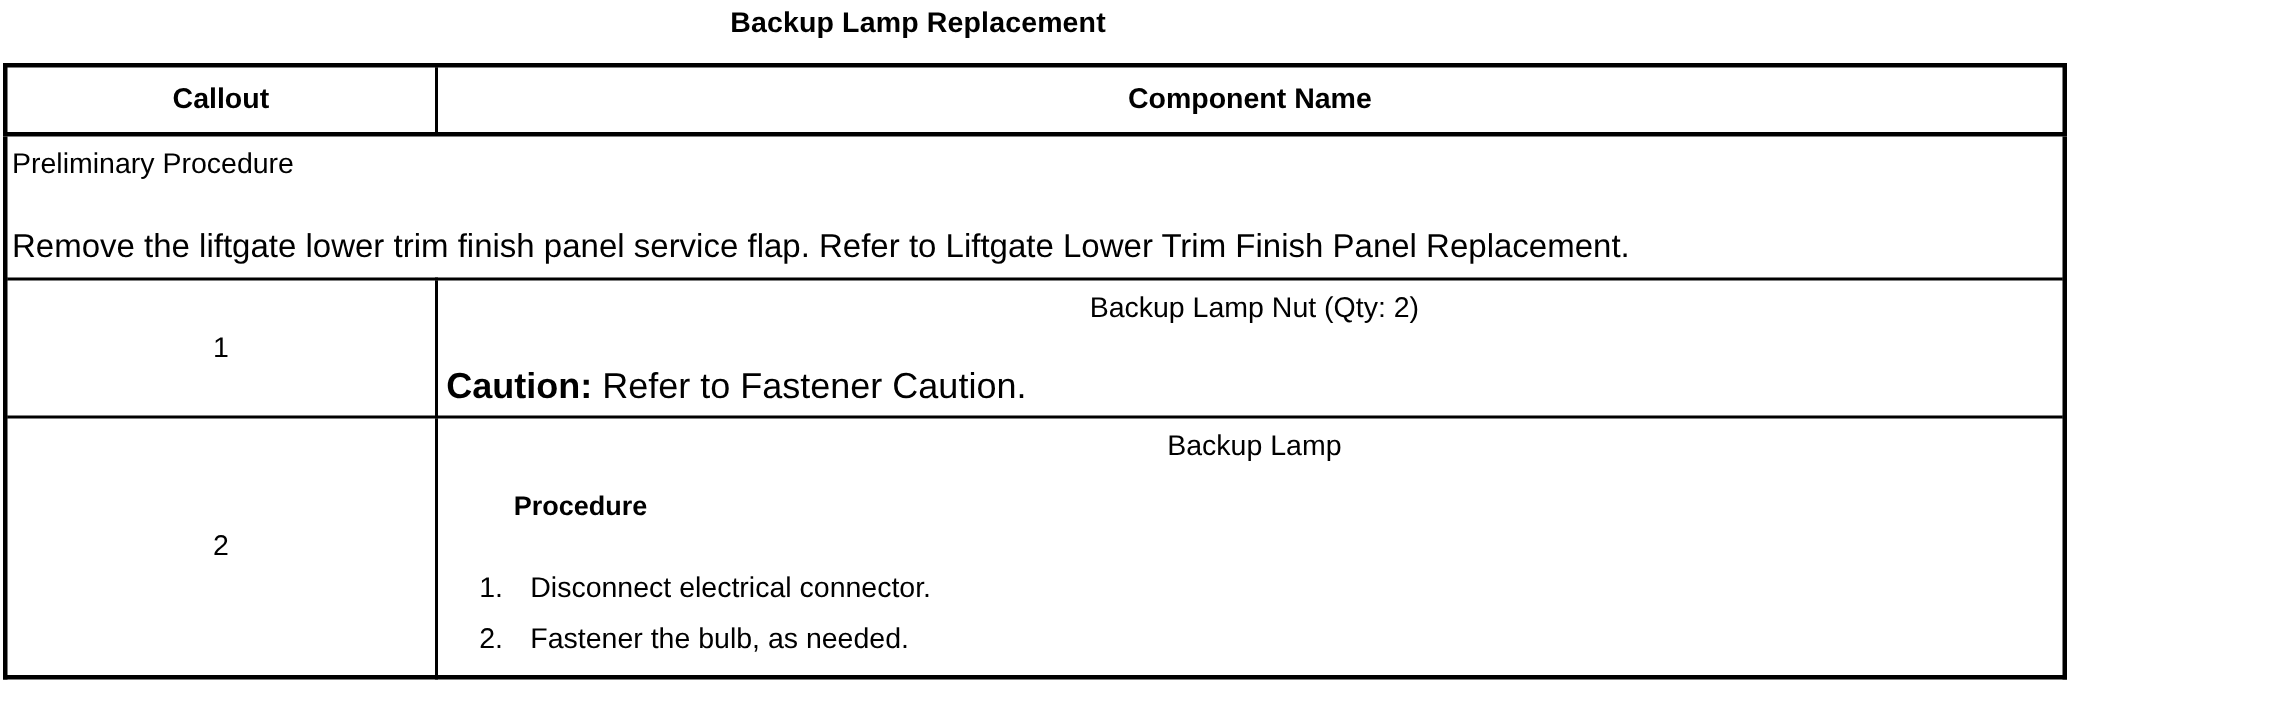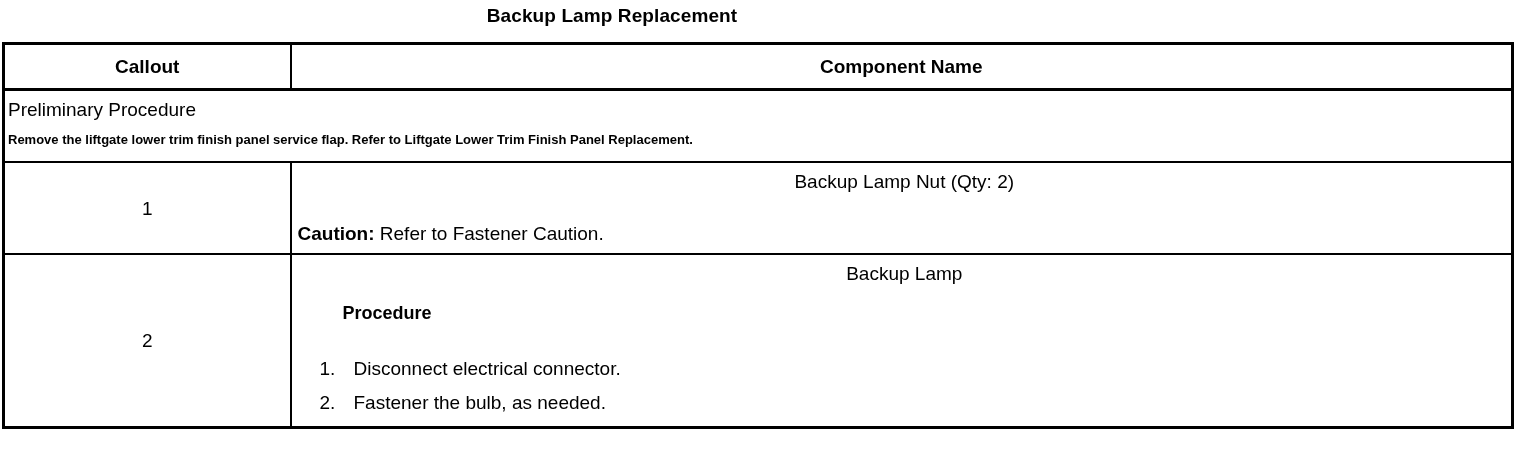--- a/index.html
+++ b/index.html
@@ -33,21 +33,21 @@
     font-weight: bold;
     line-height: 26px;
     letter-spacing: 0.1px;
   }
 
   
   .spec-table {
     position: absolute;
     top: 42px;
     left: 2px;
-    width: 1512px;
+    width: 1376px;
     border-collapse: collapse;
     table-layout: fixed;
     border: 3px solid #000;
   }
   .spec-table td, .spec-table th {
     vertical-align: top;
     padding: 0;
     font-weight: normal;
     font-size: 19px;
     line-height: 25px;
@@ -72,24 +72,23 @@
   .prelim td {
     border-bottom: 2px solid #000;
     padding: 6px 0 8px 3px;
   }
   .prelim-title {
     font-weight: normal;
     font-size: 19px;
     line-height: 26px;
   }
   .prelim-body {
-    font-size: 13px;
+    font-size: 22px;
     line-height: 26px;
-    margin-top: 4px;
-    font-weight: bold;
+    margin-top: 28px;
   }
 
   
   .data-row td {
     border-bottom: 2px solid #000;
   }
   .data-row:last-child td {
     border-bottom: none;
   }
   .data-row .cell-callout {
@@ -101,21 +100,21 @@
   .data-row .cell-component {
     padding: 6px 0 6px 6px;
   }
 
   .comp-line {
     font-size: 19px;
     line-height: 26px;
     text-align: center;
   }
   .comp-note {
-    font-size: 19px;
+    font-size: 24px;
     line-height: 26px;
     margin-top: 26px;
   }
   .comp-note b { font-weight: bold; }
 
   .sub-heading {
     font-weight: bold;
     font-size: 18px;
     line-height: 26px;
     margin-top: 13px;

